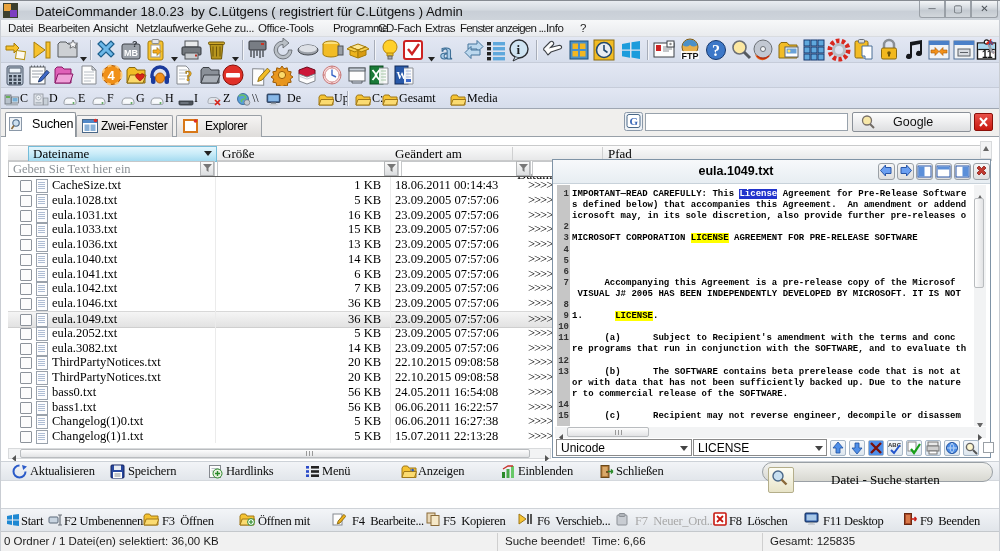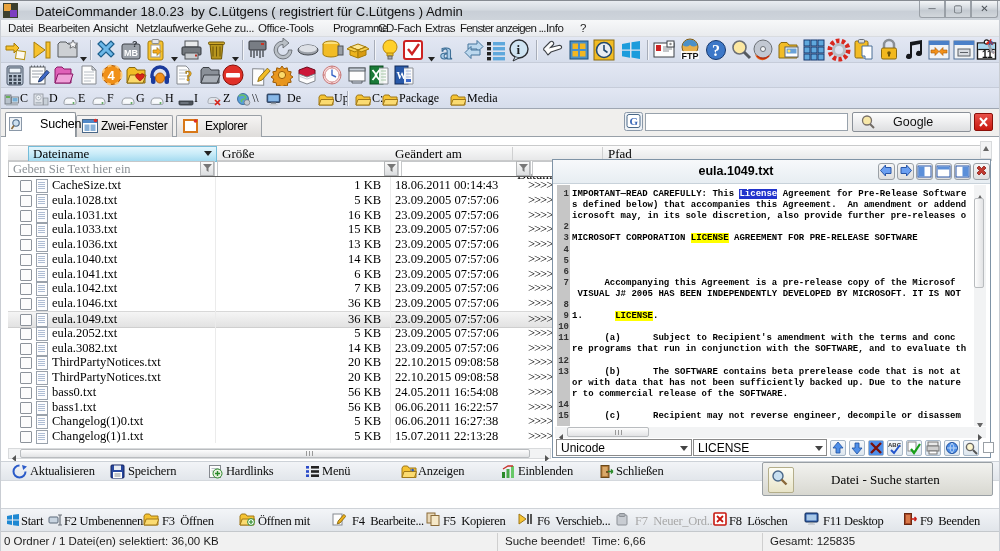--- a/index.html
+++ b/index.html
@@ -469,35 +469,35 @@
     <div class="drv" style="left:334px;">Up</div>
     <div class="abs" style="left:355px;top:4px;"><svg width="16" height="13">
         <path d="M1,4 l1.5,-2 h4.5 l1.5,2 h6.5 v8 H1 z" fill="#f5c332" stroke="#a07818"></path>
         <path d="M1,12 l2,-5.5 h13 l-2,5.5 z" fill="#fbdb71" stroke="#a07818"></path>
       </svg></div>
     <div class="drv" style="left:372px;">C:</div>
     <div class="abs" style="left:382px;top:4px;"><svg width="16" height="13">
         <path d="M1,4 l1.5,-2 h4.5 l1.5,2 h6.5 v8 H1 z" fill="#f5c332" stroke="#a07818"></path>
         <path d="M1,12 l2,-5.5 h13 l-2,5.5 z" fill="#fbdb71" stroke="#a07818"></path>
       </svg></div>
-    <div class="drv" style="left:399px;">Package</div>
+    <div class="drv" style="left:399px;">Gesamt</div>
     <div class="abs" style="left:450px;top:4px;"><svg width="16" height="13">
         <path d="M1,4 l1.5,-2 h4.5 l1.5,2 h6.5 v8 H1 z" fill="#f5c332" stroke="#a07818"></path>
         <path d="M1,12 l2,-5.5 h13 l-2,5.5 z" fill="#fbdb71" stroke="#a07818"></path>
       </svg></div>
     <div class="drv" style="left:467px;">Media</div>
     <div class="abs" style="left:347px;top:3px;width:1px;height:15px;background:#a7adb9;border-right:1px solid #f2f4f8;"></div>
   </div>
 
 <div class="abs" id="tabstrip">
   <div class="abs" style="left:0;top:27px;width:1000px;height:1px;background:#98a0a8;"></div>
   <div class="tab" style="left:76px;top:6px;width:97px;height:22px;background:linear-gradient(180deg,#f6f5f4,#dedcda);border:1px solid #9aa0a6;border-bottom:none;border-radius:2px 2px 0 0;"></div>
   <div class="tab" style="left:176px;top:6px;width:86px;height:22px;background:linear-gradient(180deg,#f6f5f4,#dedcda);border:1px solid #9aa0a6;border-bottom:none;border-radius:2px 2px 0 0;"></div>
   <div class="tab" style="left:5px;top:3px;width:71px;height:25px;background:#fff;border:1px solid #8c939a;border-bottom:none;border-radius:2px 2px 0 0;"></div>
-  <div class="abs" style="left:32px;top:8px;font-size:12.5px;letter-spacing:-0.2px;margin-left:8px;">Suchen</div>
+  <div class="abs" style="left:32px;top:8px;font-size:12.5px;letter-spacing:-0.2px;">Suchen</div>
   <div class="abs" style="left:101px;top:10px;font-size:12px;letter-spacing:-0.3px;">Zwei-Fenster</div>
   <div class="abs" style="left:205px;top:10px;font-size:12px;letter-spacing:-0.3px;">Explorer</div>
 <div class="abs" style="left:9px;top:8px;"><svg width="13" height="14">
         <rect x="0.5" y="0.5" width="12" height="13" fill="#eef2f6" stroke="#8a98a8"></rect>
         <circle cx="7" cy="6" r="3.2" fill="#cde0f0" stroke="#4a6888" stroke-width="1.1"></circle>
         <path d="M5,8.5 l-2.5,3.5" stroke="#8a6a3a" stroke-width="1.6"></path>
       </svg></div>
     <div class="abs" style="left:82px;top:9px;"><svg width="16" height="15">
         <rect x="0.5" y="1.5" width="15" height="13" fill="#fff" stroke="#4a6888"></rect>
         <rect x="1" y="2" width="14" height="3" fill="#5088c8"></rect>
@@ -913,21 +913,21 @@
         <path d="M2,5 l5,-3 5,0" stroke="#c83028" fill="none" stroke-width="1.3"></path>
       </svg></div>
     <div class="abs" style="left:599px;top:2px;"><svg width="15" height="15">
         <rect x="2" y="1.5" width="8" height="12" fill="#b07838" stroke="#6a4818"></rect>
         <rect x="3.5" y="3" width="5" height="9" fill="#d8a868"></rect>
         <circle cx="8" cy="8" r="0.9" fill="#4a3008"></circle>
         <path d="M9,7.5 h5 M14,7.5 l-2,-2 M14,7.5 l-2,2" stroke="#2a8a2a" stroke-width="1.4" fill="none"></path>
       </svg></div>
   </div>
 
-<div class="abs" style="left:762px;top:462px;width:231px;height:34px;background:linear-gradient(180deg,#f2f2ef,#d8d8d1);border:1px solid #9aa0a5;border-radius:2px;box-sizing:border-box;">
+<div class="abs" style="left:762px;top:462px;width:231px;height:20px;background:linear-gradient(180deg,#f2f2ef,#d8d8d1);border:1px solid #9aa0a5;border-radius:11px;box-sizing:border-box;">
   <div class="abs" id="dsicon" style="left:5px;top:4px;width:24px;height:24px;background:linear-gradient(180deg,#fdfdf4,#e8e4c8);border:1px solid #b4ae8a;border-radius:2px;"><svg width="22" height="22">
         <circle cx="9" cy="8" r="5" fill="#c8e0f0" stroke="#4a6888" stroke-width="1.4"></circle>
         <path d="M12.5,11.5 l5,5" stroke="#8a6a3a" stroke-width="2.4"></path>
       </svg></div>
   <div class="abs" style="left:68px;top:9px;font-family:'Liberation Serif',serif;font-size:13px;color:#000;">Datei - Suche starten</div>
 </div>
 
 <div class="abs" id="fbar">
   <div class="ftxt" style="left:21px;">Start</div>
   <div class="ftxt" style="left:64px;">F2 Umbenennen</div>

